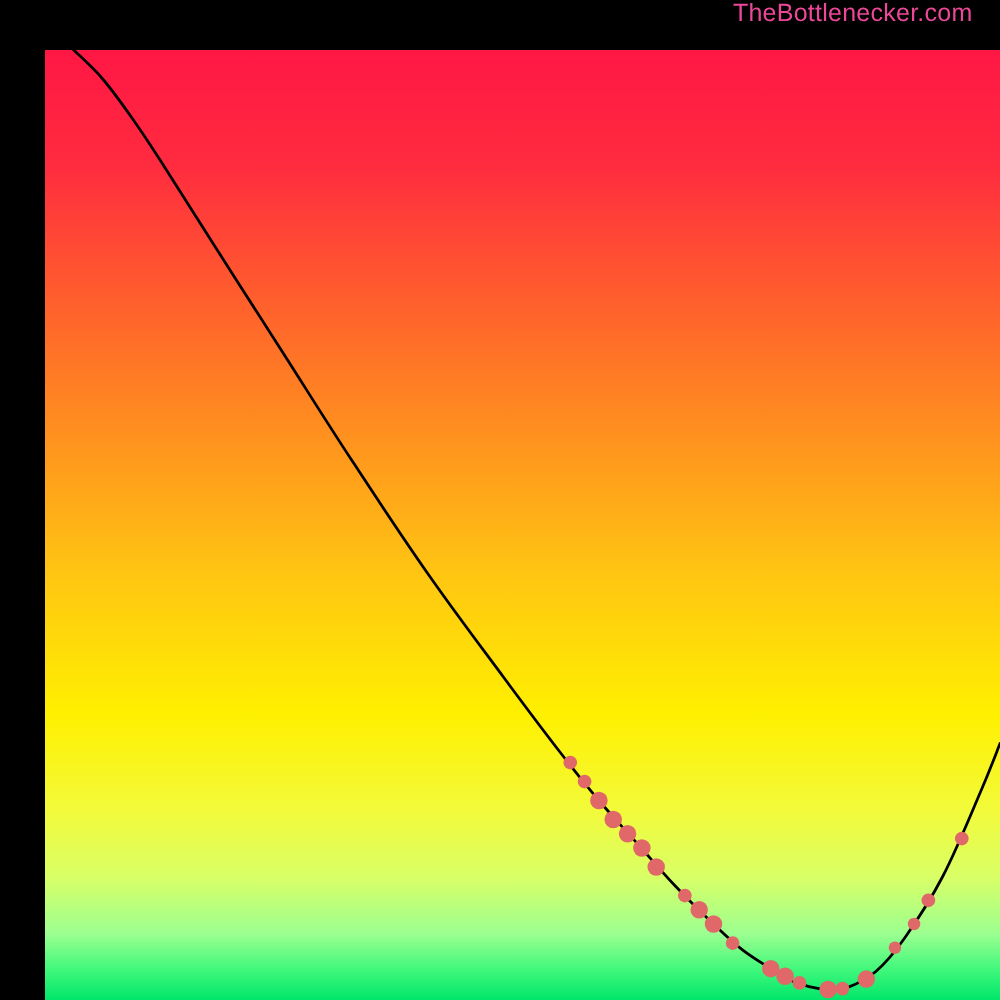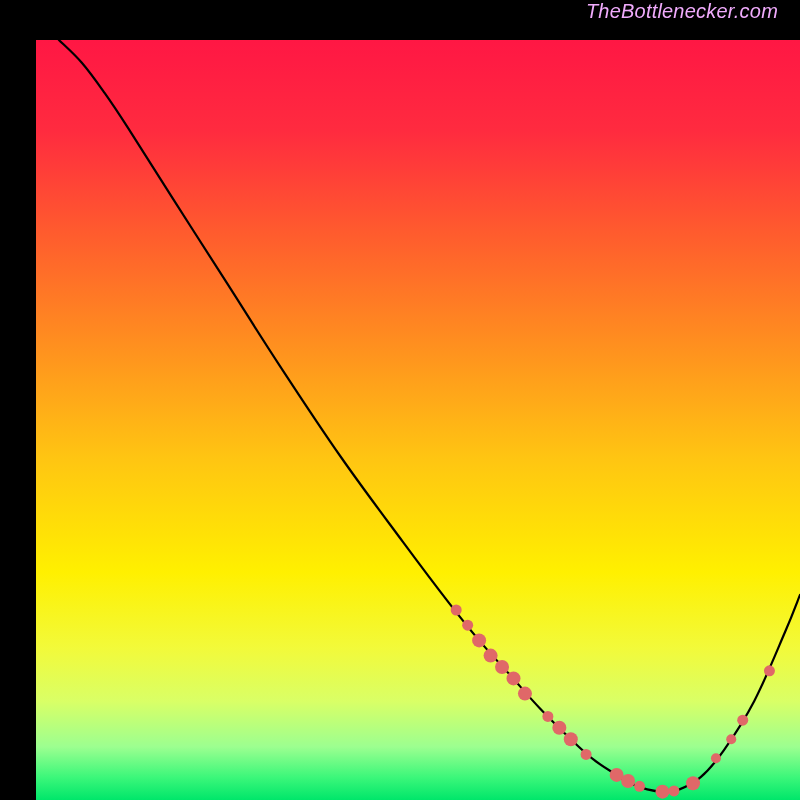--- a/index.html
+++ b/index.html
@@ -16,25 +16,24 @@
     left: 18px;
     top: 18px;
     width: 764px;
     height: 764px;
     background: #000;
   }
   .attribution {
     position: absolute;
     top: 0px;
     right: 22px;
-    color: #f0abfc;
+    color: #ec4899;
     font-size: 20px;
     font-weight: 400;
     letter-spacing: 0.2px;
-    font-style: italic;
   }
   .plot {
     position: absolute;
     left: 18px;
     top: 22px;
     width: 764px;
     height: 760px;
   }
   svg {
     display: block;

